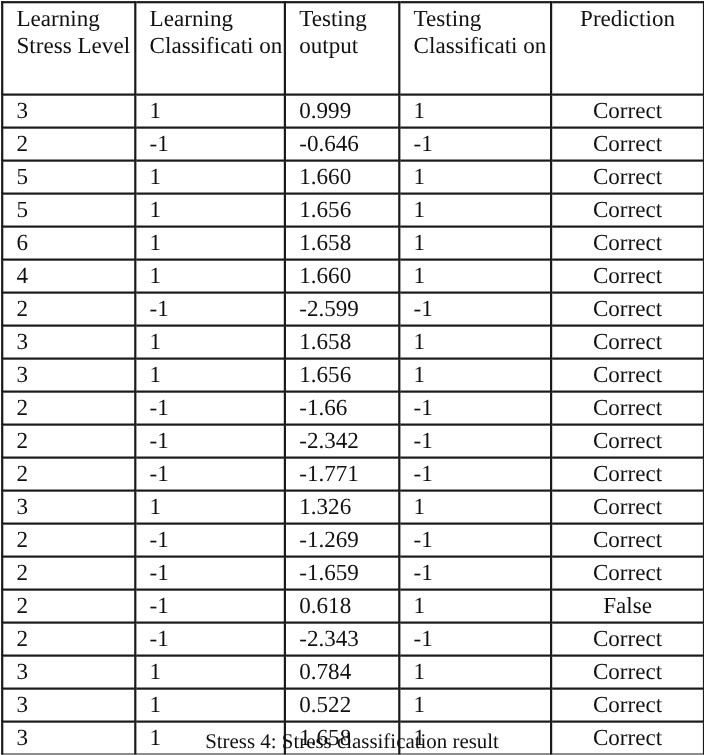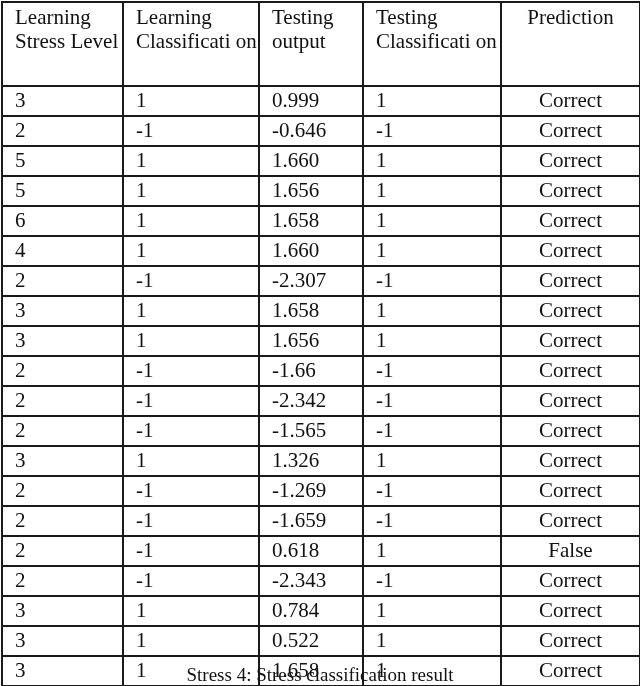--- a/index.html
+++ b/index.html
@@ -77,21 +77,21 @@
       <tr>
         <td>4</td>
         <td>1</td>
         <td>1.660</td>
         <td>1</td>
         <td class="pred">Correct</td>
       </tr>
       <tr>
         <td>2</td>
         <td>-1</td>
-        <td>-2.307</td>
+        <td>-2.599</td>
         <td>-1</td>
         <td class="pred">Correct</td>
       </tr>
       <tr>
         <td>3</td>
         <td>1</td>
         <td>1.658</td>
         <td>1</td>
         <td class="pred">Correct</td>
       </tr>
@@ -112,21 +112,21 @@
       <tr>
         <td>2</td>
         <td>-1</td>
         <td>-2.342</td>
         <td>-1</td>
         <td class="pred">Correct</td>
       </tr>
       <tr>
         <td>2</td>
         <td>-1</td>
-        <td>-1.565</td>
+        <td>-1.771</td>
         <td>-1</td>
         <td class="pred">Correct</td>
       </tr>
       <tr>
         <td>3</td>
         <td>1</td>
         <td>1.326</td>
         <td>1</td>
         <td class="pred">Correct</td>
       </tr>

